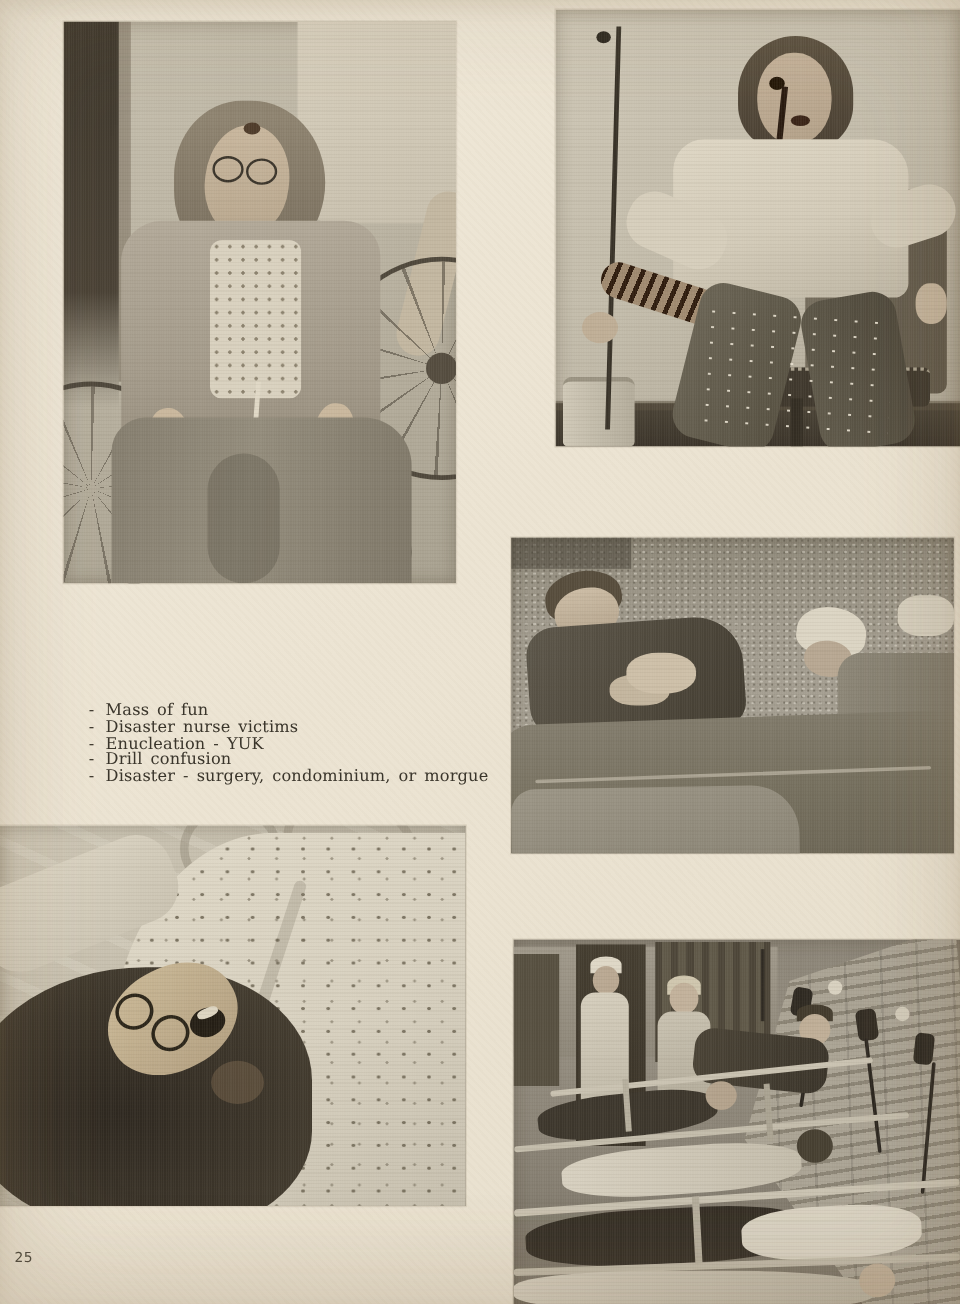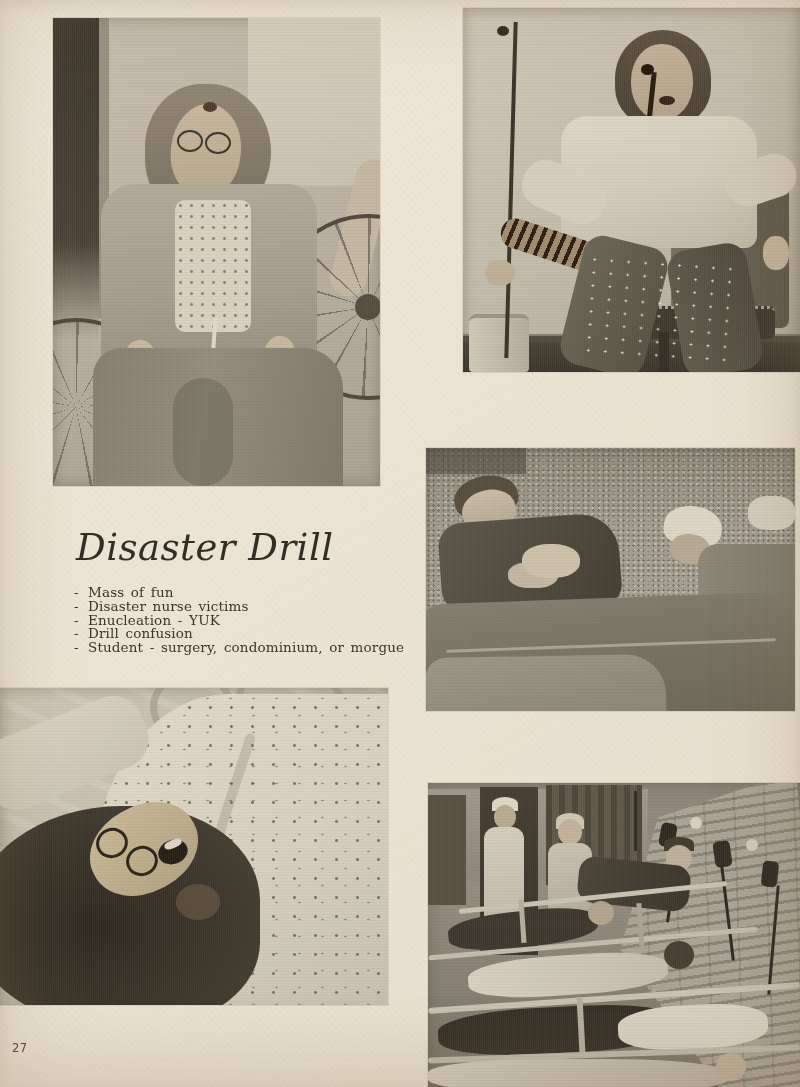--- a/index.html
+++ b/index.html
@@ -241,42 +241,41 @@
     <div class="handsA"></div>
     <div class="capB"></div>
     <div class="faceB"></div>
     <div class="bodyB"></div>
     <div class="pillow"></div>
     <div class="jeans3"></div>
     <div class="seam"></div>
     <div class="blanket"></div>
   </div>
 
-  <h1 class="headline">Disaster Drill</h1>
 
   <ul class="bullets">
     <li>
       <span class="marker">-</span>
       <span>Mass of fun</span>
     </li>
     <li>
       <span class="marker">-</span>
       <span>Disaster nurse victims</span>
     </li>
     <li>
       <span class="marker">-</span>
       <span>Enucleation - YUK</span>
     </li>
     <li>
       <span class="marker">-</span>
       <span>Drill confusion</span>
     </li>
     <li>
       <span class="marker">-</span>
-      <span>Student - surgery, condominium, or morgue</span>
+      <span>Disaster - surgery, condominium, or morgue</span>
     </li>
   </ul>
 
   <div class="photo p4" title="Victim in a print hospital gown lying on the floor, glasses askew">
     <div class="swirl1"></div>
     <div class="swirl2"></div>
     <div class="gown"></div>
     <div class="gown-fold"></div>
     <div class="sleeve4"></div>
     <div class="hair4"></div>
@@ -322,16 +321,16 @@
     <div class="victim-c"></div>
     <div class="victim-c-sheet"></div>
     <div class="gurney4"></div>
     <div class="victim-d"></div>
     <div class="victim-d-head"></div>
     <div class="rail-post1"></div>
     <div class="rail-post2"></div>
     <div class="rail-post3"></div>
   </div>
 
-  <div class="folio">27</div>
+  <div class="folio">25</div>
 
   <div class="vignette"></div>
 </div>
 
 </body></html>

